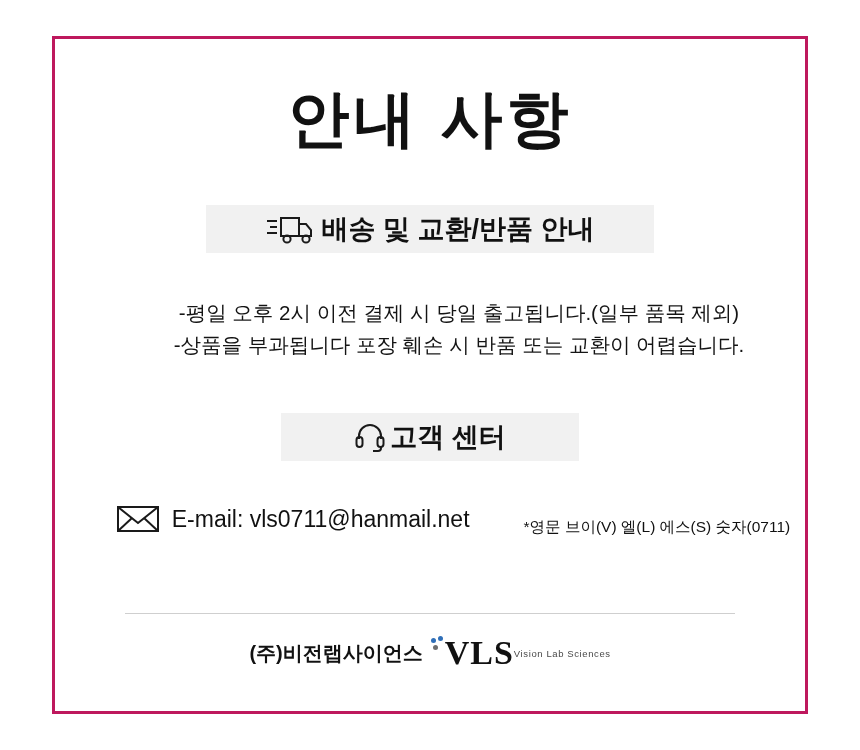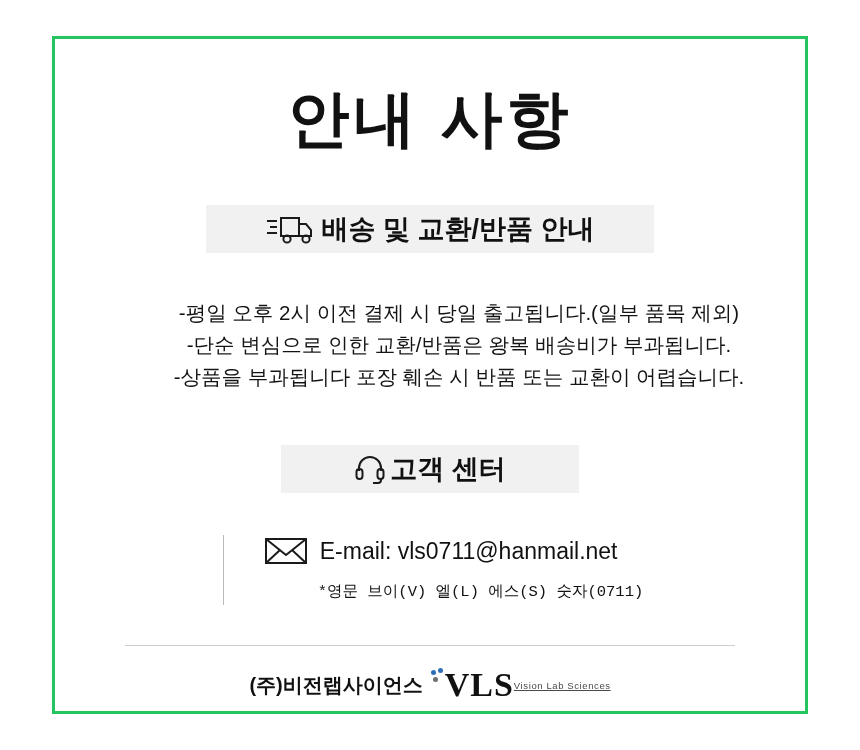--- a/index.html
+++ b/index.html
@@ -22,21 +22,21 @@
     background: #ffffff;
     box-sizing: border-box;
   }
 
   .notice-card {
     position: absolute;
     left: 52px;
     top: 36px;
     width: 756px;
     height: 678px;
-    border: 3px solid #22c55e;
+    border: 3px solid #be185d;
     background: #ffffff;
     box-sizing: border-box;
   }
 
   .inner {
     position: relative;
     width: 100%;
     height: 100%;
     box-sizing: border-box;
     padding: 0;
@@ -118,35 +118,33 @@
   }
   .divider-vert {
     width: 1px;
     background: #b9b9b9;
     height: 70px;
     margin: 0 6px;
   }
   .contact-right {
     padding-left: 34px;
     display: flex;
-    flex-direction: column;
     align-items: flex-start;
   }
   .contact-text {
     font-size: 23px;
     color: #111111;
     white-space: nowrap;
   }
   .email-note {
     font-size: 15.5px;
     color: #111111;
     margin-top: 14px;
     margin-left: 54px;
     white-space: nowrap;
-    font-family: Liberation Mono, monospace;
   }
 
   
   .footer-divider {
     width: 610px;
     height: 1px;
     background: #cfcfcf;
     margin: 40px auto 0 auto;
   }
   .footer {
@@ -191,21 +189,20 @@
     font-size: 34px;
     font-weight: bold;
     letter-spacing: 1px;
     color: #111111;
   }
   .logo-sub {
     font-size: 9.5px;
     color: #4a4a4a;
     letter-spacing: 0.6px;
     margin-top: 2px;
-    text-decoration: underline;
   }
 </style>
 </head>
 <body>
 
 <div class="page">
   <div class="notice-card">
     <div class="inner">
 
       <h1 class="title">안내 사항</h1>
@@ -222,21 +219,20 @@
             </g>
             <circle cx="22" cy="27" r="3.6" fill="none" stroke="#1a1a1a" stroke-width="2"></circle>
             <circle cx="41" cy="27" r="3.6" fill="none" stroke="#1a1a1a" stroke-width="2"></circle>
           </svg>
         </span>
         <span class="bar-label">배송 및 교환/반품 안내</span>
       </div>
 
       <ul class="notes">
         <li>-평일 오후 2시 이전 결제 시 당일 출고됩니다.(일부 품목 제외)</li>
-        <li>-단순 변심으로 인한 교환/반품은 왕복 배송비가 부과됩니다.</li>
         <li>-상품을 부과됩니다 포장 훼손 시 반품 또는 교환이 어렵습니다.</li>
       </ul>
 
       <div class="section-bar cs">
         <span class="bar-icon">
           <svg width="32" height="30" viewBox="0 0 32 30" xmlns="http://www.w3.org/2000/svg">
             <path d="M5 17 V14 a11 11 0 0 1 22 0 V17" fill="none" stroke="#1a1a1a" stroke-width="2"></path>
             <rect x="2.5" y="15" width="6" height="10" rx="3" fill="none" stroke="#1a1a1a" stroke-width="2"></rect>
             <rect x="23.5" y="15" width="6" height="10" rx="3" fill="none" stroke="#1a1a1a" stroke-width="2"></rect>
             <path d="M27 25 v1 a3 3 0 0 1 -3 3 h-5" fill="none" stroke="#1a1a1a" stroke-width="2"></path>

